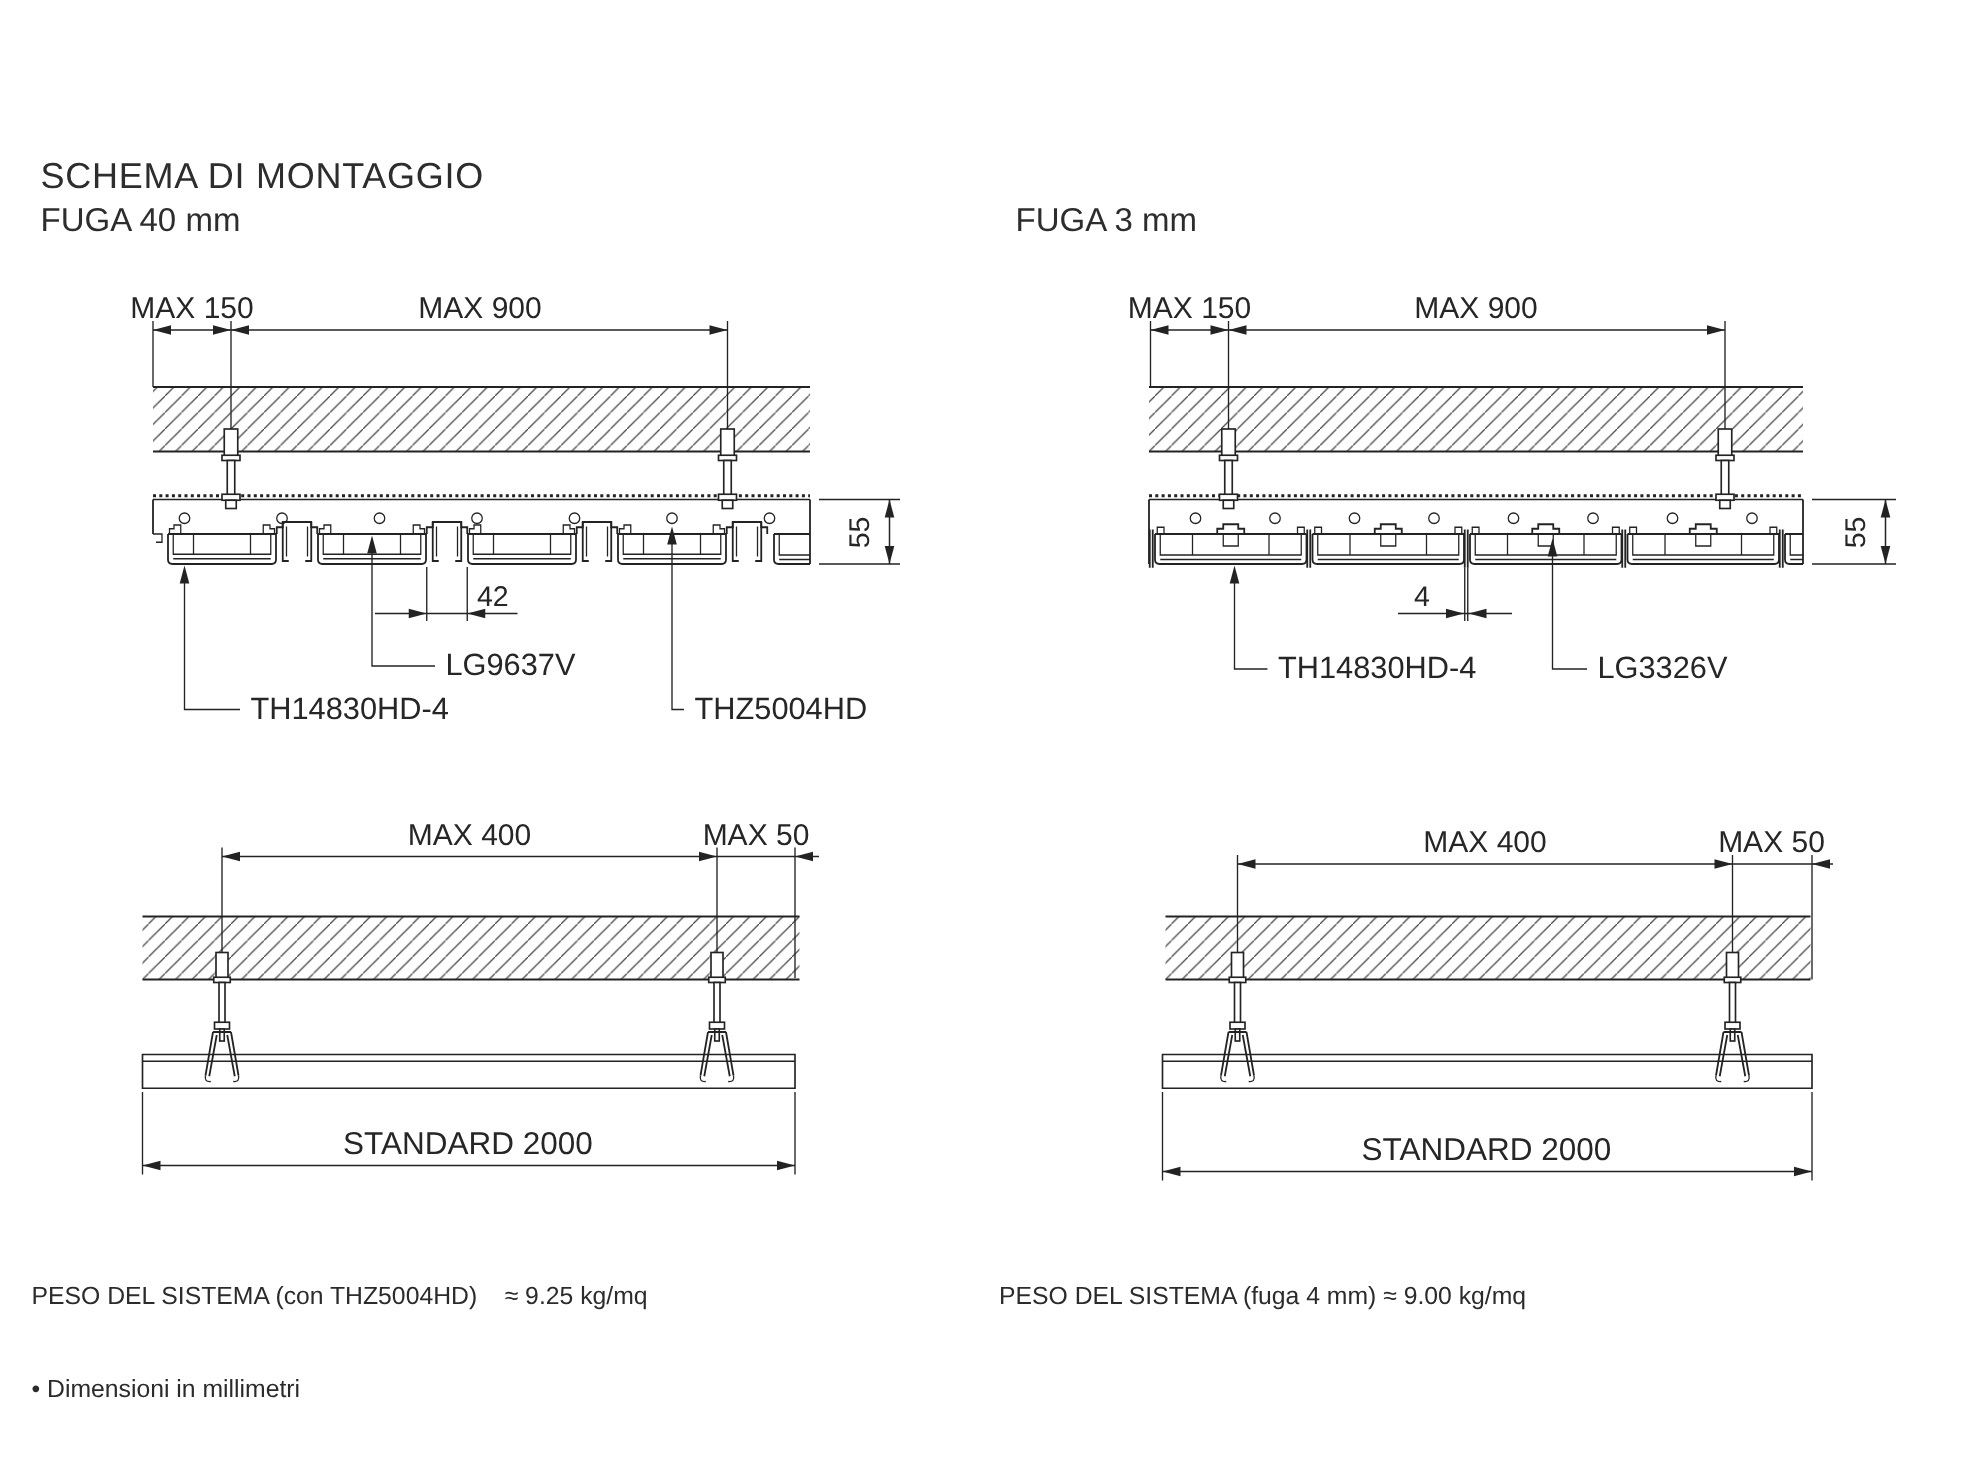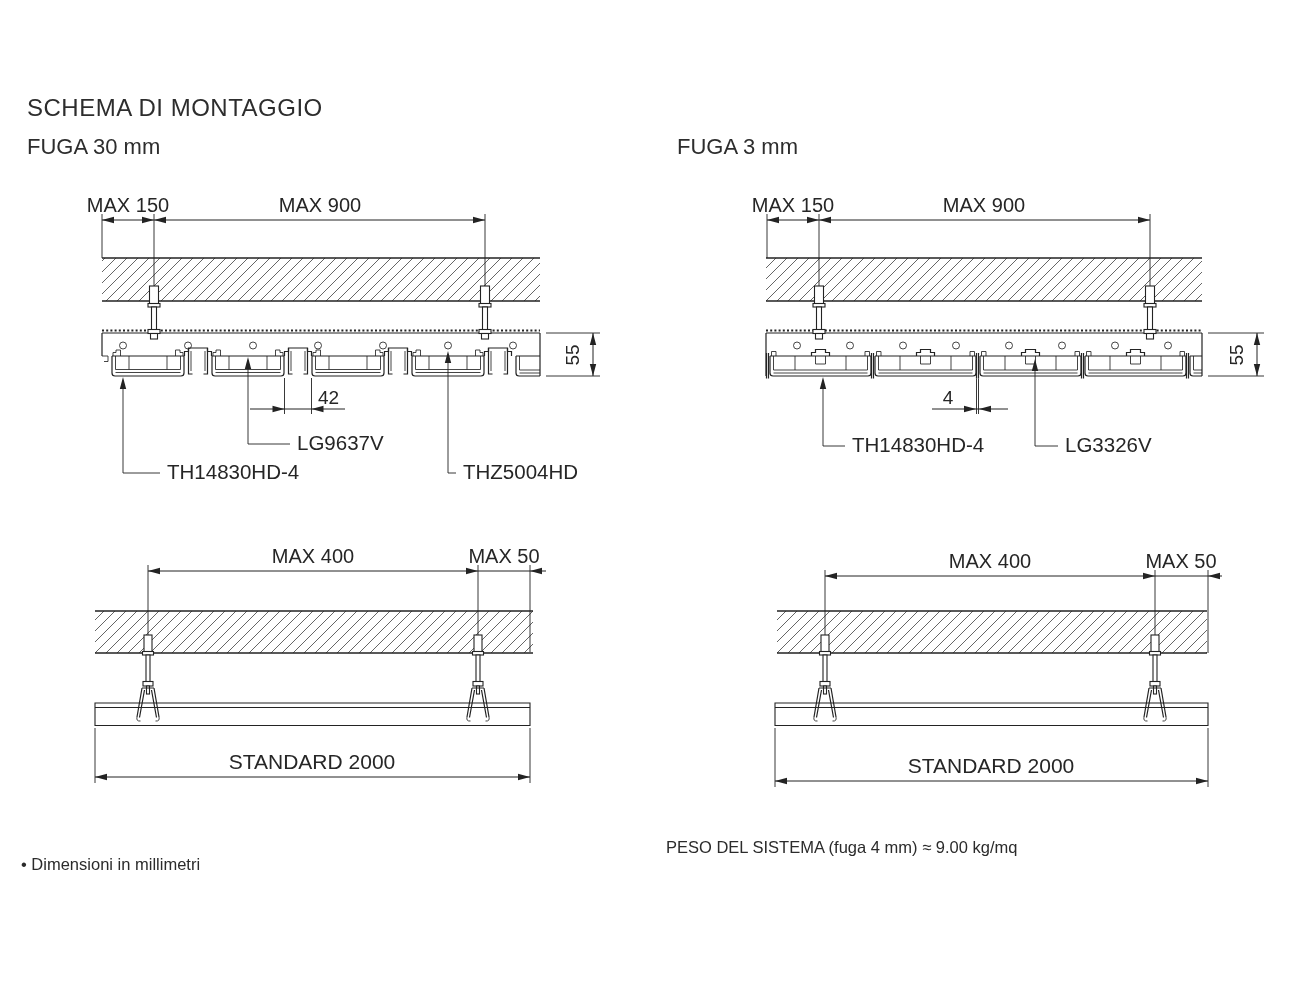--- a/index.html
+++ b/index.html
@@ -1,23 +1,23 @@
 <!DOCTYPE html>
 <html><head>
 <meta charset="utf-8">
 <style>
   html,body{margin:0;padding:0;background:#fff;}
   #canvas{position:relative;width:1312px;height:984px;background:#ffffff;overflow:hidden;
           font-family:"Liberation Sans",sans-serif;color:#2b2b2b;}
   .abs{position:absolute;}
-  #title{left:27px;top:94px;font-size:24px;letter-spacing:0.5px;color:#2d2d2d;}
+  #title{left:27px;top:104px;font-size:24px;letter-spacing:0.5px;color:#2d2d2d;}
   .subtitle{top:134px;font-size:22px;color:#2d2d2d;}
   #sub-left{left:27px;} #sub-right{left:677px;}
   .notes{font-size:16.5px;line-height:20.5px;color:#2b2b2b;white-space:pre;}
-  #notes-left{left:21px;top:813px;} #notes-right{left:666px;top:796px;}
+  #notes-left{left:21px;top:813px;} #notes-right{left:666px;top:813px;}
   svg{position:absolute;left:0;top:0;}
   .ln{fill:none;stroke:#232323;stroke-width:1.2;stroke-linecap:butt;}
   .tn{fill:none;stroke:#232323;stroke-width:0.85;}
   .dm{fill:none;stroke:#232323;stroke-width:1;}
   .xt{fill:none;stroke:#232323;stroke-width:0.9;}
   .wh{fill:#ffffff;stroke:#232323;stroke-width:1.1;}
   .ah{fill:#232323;stroke:none;}
   .dsh{fill:none;stroke:#232323;stroke-width:2;stroke-dasharray:2 2.2;}
   .sol{fill:none;stroke:#232323;stroke-width:1;}
   .hb{fill:none;stroke:#232323;stroke-width:1.3;}
@@ -26,21 +26,21 @@
   .smdim{font-size:19px;}
   .lbl{font-size:20.5px;}
   .std{font-size:21px;}
 </style>
 </head>
 <body>
 
 <div id="canvas">
 
   <div id="title" class="abs">SCHEMA DI MONTAGGIO</div>
-  <div id="sub-left" class="abs subtitle">FUGA 30 mm</div>
+  <div id="sub-left" class="abs subtitle">FUGA 40 mm</div>
   <div id="sub-right" class="abs subtitle">FUGA 3 mm</div>
 
   <svg width="1312" height="984" viewBox="0 0 1312 984">
     <defs>
       <pattern id="hatch" patternUnits="userSpaceOnUse" width="11" height="11">
         <path d="M-1,12 L12,-1" stroke="#4a4a4a" stroke-width="0.85" fill="none"></path>
       </pattern>
 
       <g id="hangS">
         <rect class="wh" x="-4.5" y="286" width="9" height="18"></rect>
@@ -245,19 +245,20 @@
 
       <path class="xt" d="M775,728 V787 M1208,728 V787"></path>
       <path class="dm" d="M775,781 H1208"></path>
       <polygon class="ah" points="775,781 787,777.8 787,784.2"></polygon>
       <polygon class="ah" points="1208,781 1196,777.8 1196,784.2"></polygon>
       <text class="std" x="991" y="773" text-anchor="middle">STANDARD 2000</text>
     </g>
   </svg>
 
   <div id="notes-left" class="abs notes">
+    <div>PESO DEL SISTEMA (con THZ5004HD)    ≈ 9.25 kg/mq</div>
     <div>• Dimensioni in millimetri</div>
   </div>
   <div id="notes-right" class="abs notes">
     <div>PESO DEL SISTEMA (fuga 4 mm) ≈ 9.00 kg/mq</div>
   </div>
 
 </div>
 
 </body></html>

